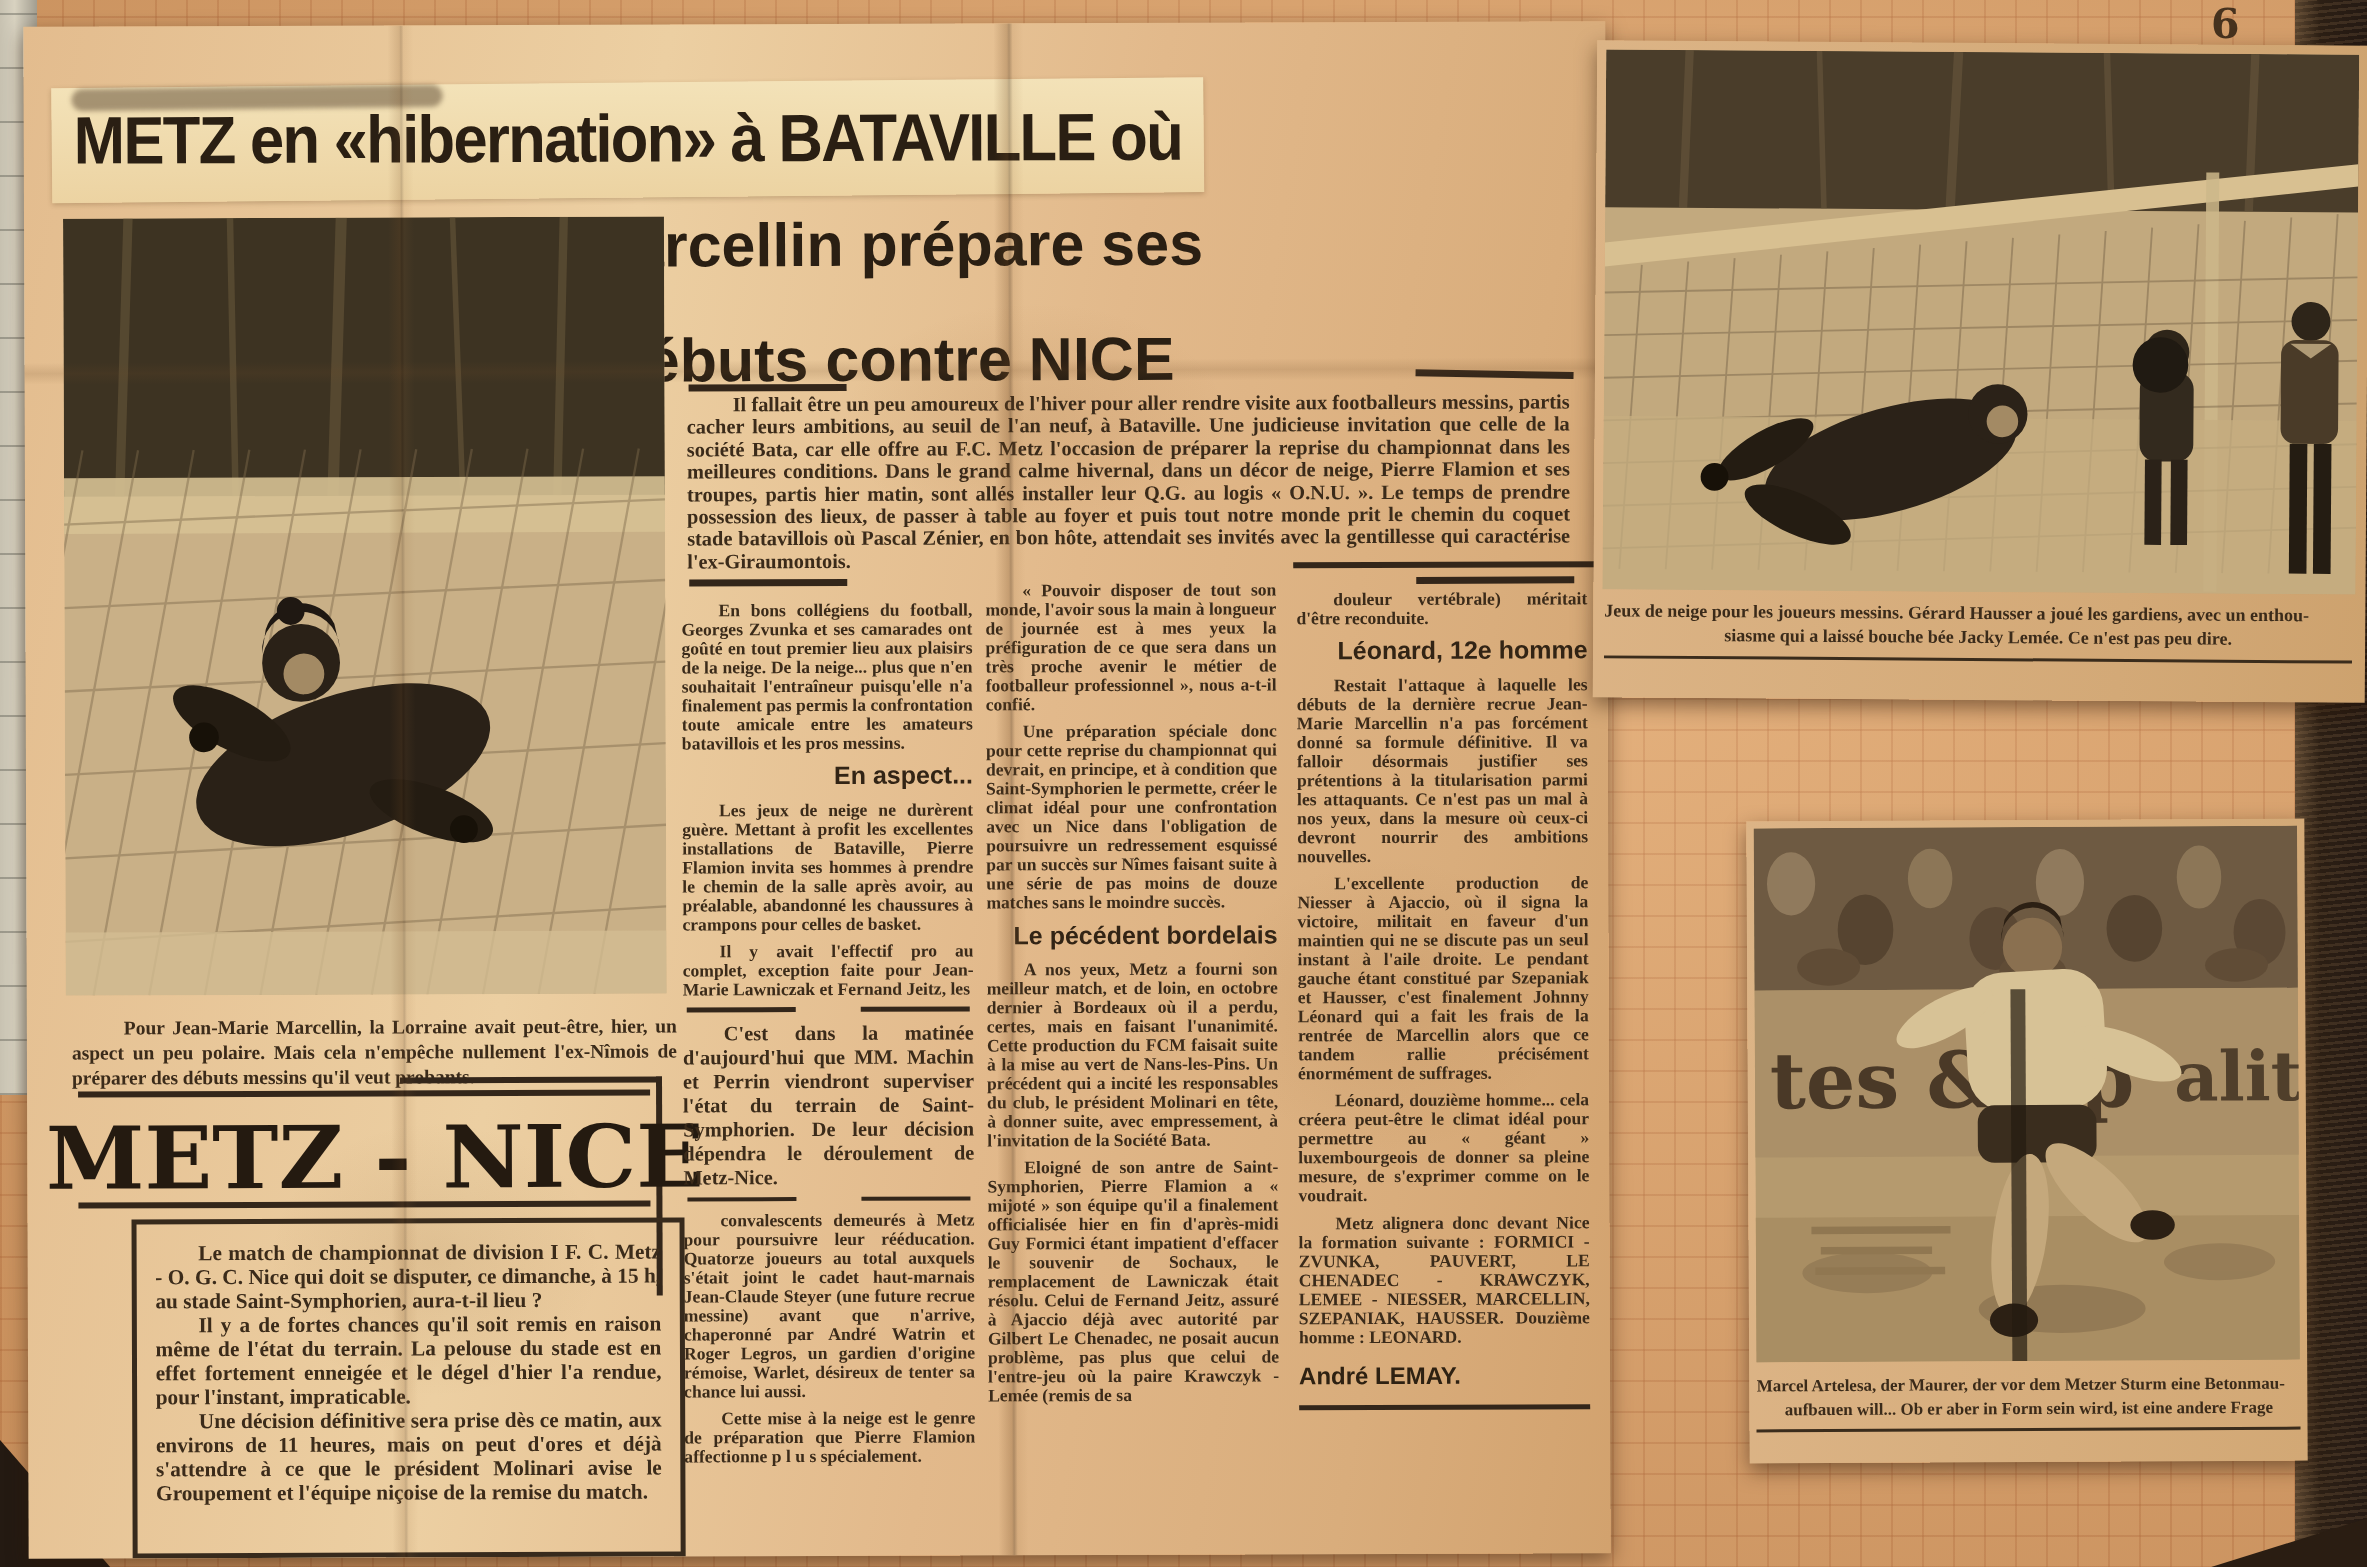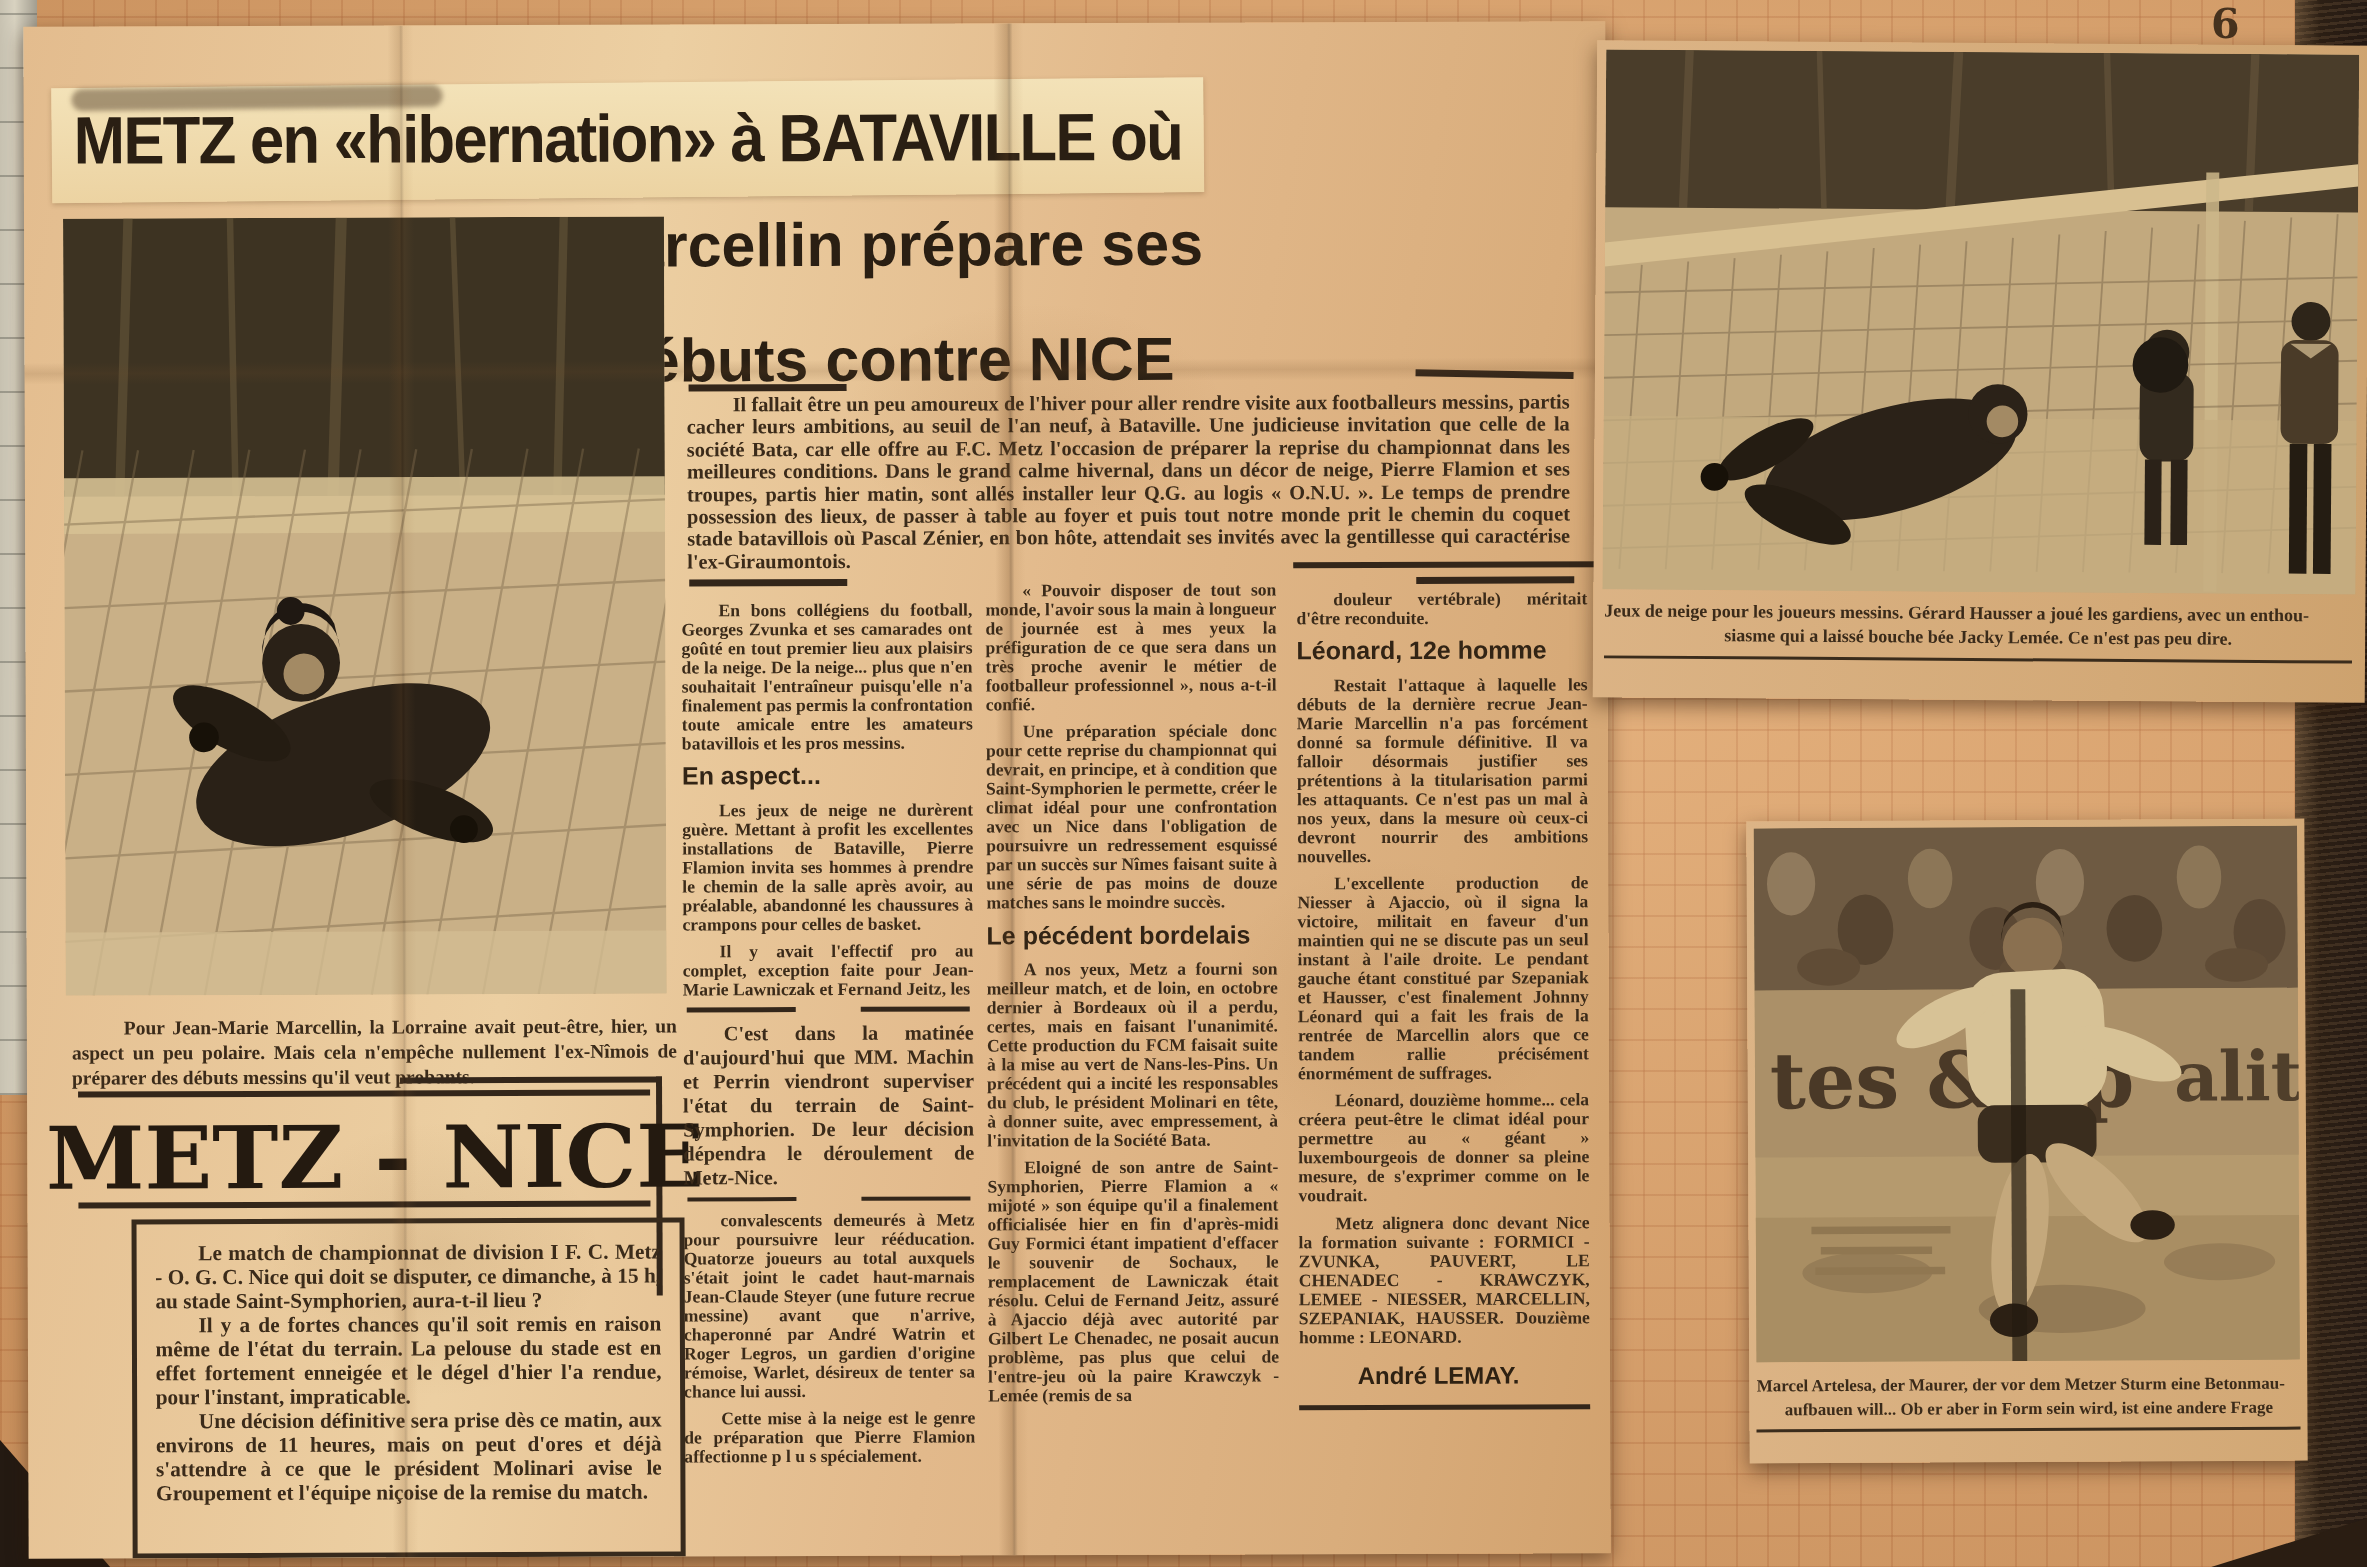--- a/index.html
+++ b/index.html
@@ -27,34 +27,34 @@
   .hl3{top:306px;}
   .rule{position:absolute;background:#33261a;}
   .photo{display:block;}
   .cap-left{position:absolute;left:45px;top:989px;width:605px;
     font:bold 19.5px/25px "Liberation Serif",serif;text-align:justify;text-indent:52px;color:#3b2b1a;}
   .intro{position:absolute;left:662px;top:369px;width:883px;
     font:bold 20.4px/22.4px "Liberation Serif",serif;text-align:justify;text-indent:46px;color:#3b2b1a;}
   .col{position:absolute;width:291px;font:bold 17.6px/19px "Liberation Serif",serif;
     text-align:justify;color:#3b2b1a;}
   .col p{margin:0 0 8.3px;text-indent:37px;}
-  .col h3{font:bold 25px/1.1 "Liberation Sans",sans-serif;text-align:left;color:#322415;
+  .col h3{font:bold 25px/1.1 "Liberation Sans",sans-serif;text-align:right;color:#322415;
     margin:9.3px 0 11px;}
   .inset{font:bold 20.4px/24px "Liberation Serif",serif;margin:0 0 5.6px;}
   .inset p{text-indent:41px;margin:0;}
   .rulepair{display:flex;justify-content:space-between;margin:7.4px 3.7px 9.3px;}
   .rulepair span{display:block;width:109px;height:4.6px;background:#33261a;}
   .mn-head{position:absolute;left:18.6px;top:1091px;width:649px;white-space:nowrap;
     font-family:"DejaVu Serif",serif;font-weight:bold;font-size:89px;line-height:.92;
     color:#241a10;transform:scaleY(.97);}
   .mn-box{position:absolute;left:104px;top:1193px;width:553px;height:339px;box-sizing:border-box;
     border:5.6px solid #372a1c;padding:16.7px 18.6px 0;}
   .mn-box p{margin:0;font:bold 21.3px/24px "Liberation Serif",serif;text-align:justify;
     text-indent:43px;color:#3b2b1a;}
-  .byline{text-align:center;font:bold 24px/1.2 "Liberation Sans",sans-serif;color:#2e2112;
+  .byline{text-align:left;font:bold 24px/1.2 "Liberation Sans",sans-serif;color:#2e2112;
     margin:15px 12px 0 0;}
   .endrule{width:100%;height:4.6px;background:#33261a;margin-top:15px;}
   .crease{position:absolute;top:0;height:100%;pointer-events:none;}
   .crease.v1{left:364px;width:26px;
     background:linear-gradient(90deg,transparent,rgba(120,78,38,.18) 45%,rgba(60,35,15,.22) 52%,rgba(150,105,60,.10) 62%,transparent);}
   .crease.v2{left:970px;width:30px;
     background:linear-gradient(90deg,transparent,rgba(110,70,32,.26) 45%,rgba(55,32,12,.30) 52%,rgba(150,105,60,.12) 64%,transparent);}
   .crease.h{left:0;top:336px;width:100%;height:22px;
     background:linear-gradient(180deg,transparent,rgba(110,75,40,.16) 50%,transparent);}
   .tr-clip{left:1595px;top:43px;width:772px;height:657px;transform:rotate(.4deg);

